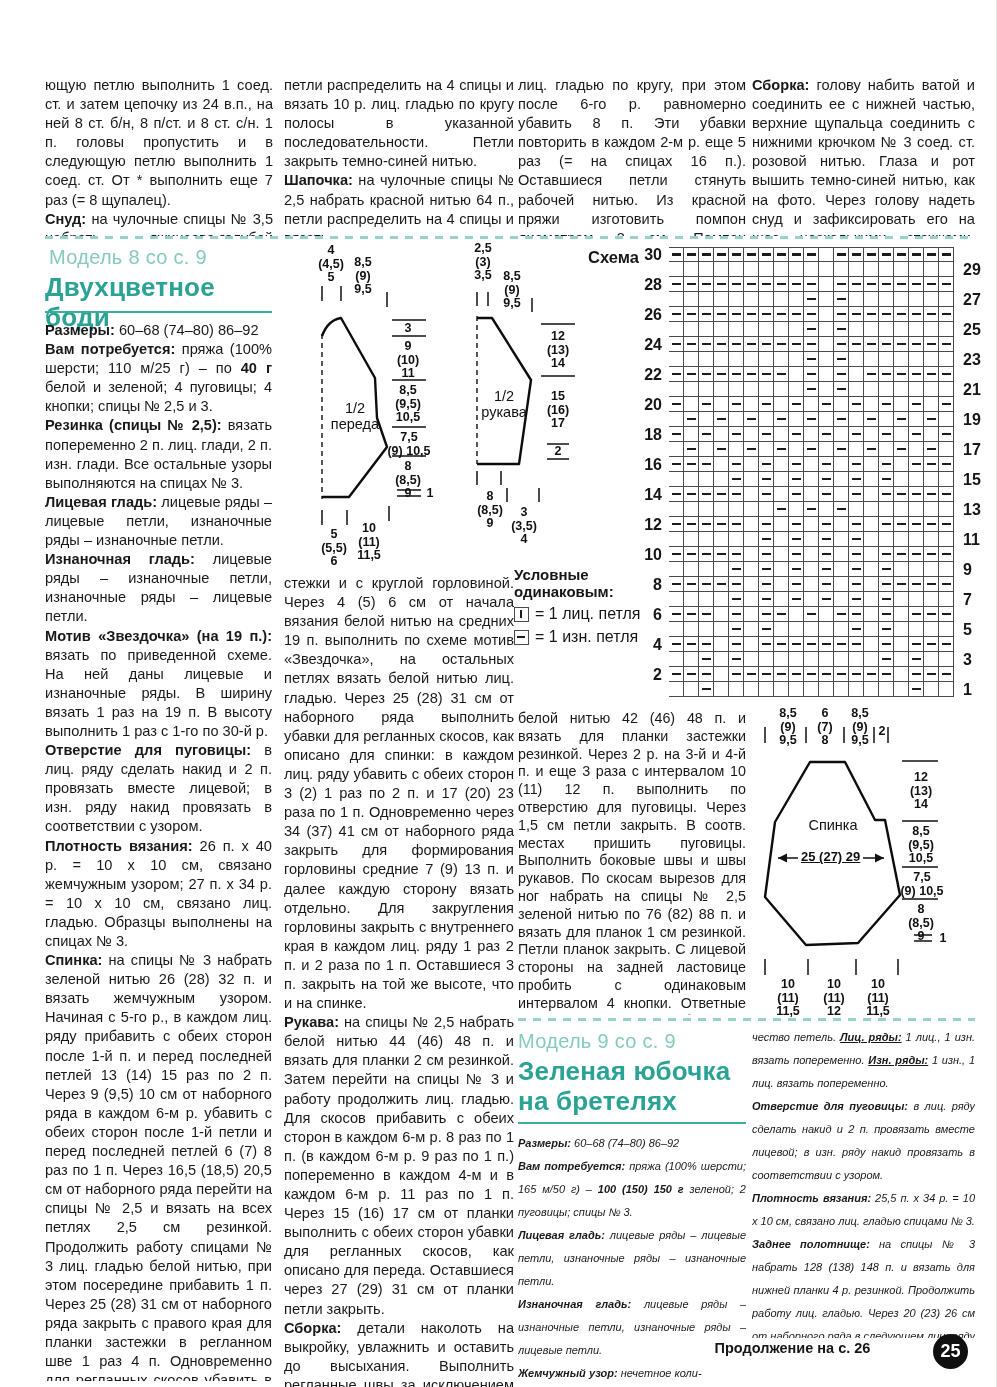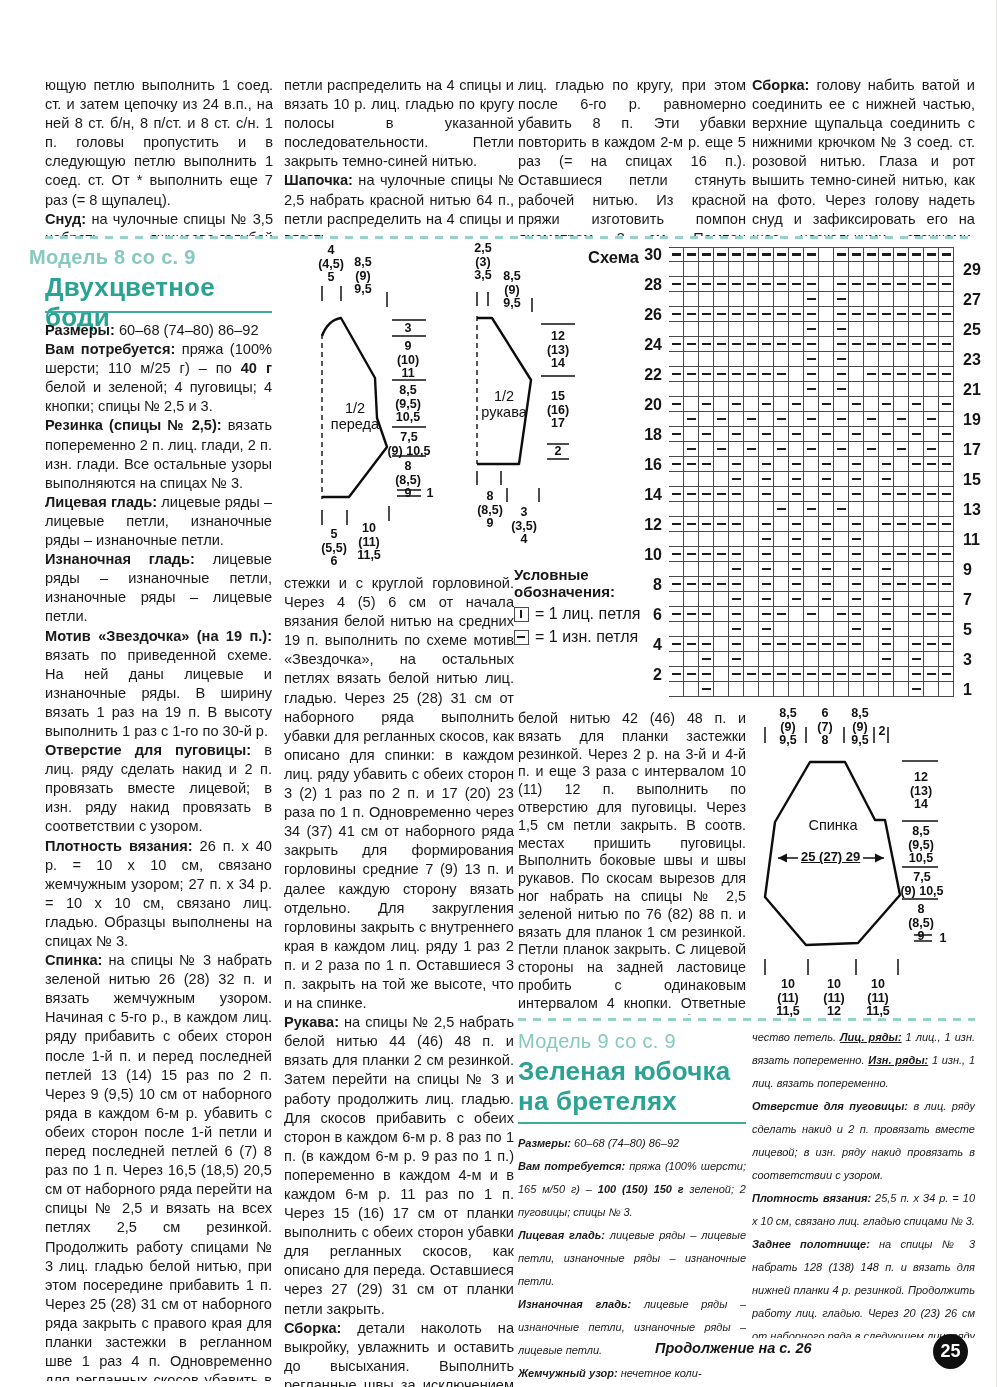--- a/index.html
+++ b/index.html
@@ -33,21 +33,21 @@
   .legend-item{display:flex;align-items:center;margin-top:5px;font-size:16px;}
   .lgbox{width:13px;height:13px;border:1.6px solid #4a4a4a;margin-right:6px;position:relative;flex:0 0 auto;}
   .lgbox .v{position:absolute;left:5px;top:2px;width:1.8px;height:8px;background:#1c1c1c;}
   .lgbox .h{position:absolute;left:2px;top:5px;width:8px;height:2.4px;background:#1c1c1c;}
   
   .diag{position:absolute;}
   .mlab{position:absolute;font-size:12.5px;font-weight:bold;line-height:13.5px;text-align:center;white-space:pre-line;color:#111;}
   .dname{position:absolute;font-size:14.5px;line-height:16px;text-align:center;white-space:pre-line;color:#111;}
   .wlab{position:absolute;font-size:13px;font-weight:bold;background:#fff;padding:0 3px;color:#111;}
   svg{position:absolute;left:0;top:0;}
-  .footer-cont{font-size:14.5px;font-weight:bold;font-style:italic;text-align:left;}
+  .footer-cont{font-size:14.5px;font-weight:bold;text-align:center;}
   .page-badge{width:35px;height:35px;border-radius:50%;background:#101010;color:#fff;font-size:18px;font-weight:bold;
               display:flex;align-items:center;justify-content:center;}
 </style>
 </head>
 <body>
 
 <div class="page">
 
   <div class="abs textcol" style="left:45px;top:76px;width:228px;height:160px;">
       <p><span>ющую петлю выполнить 1 соед. ст. и затем цепочку из 24 в.п., на ней 8 ст. б/н, 8 п/ст. и 8 ст. с/н. 1 п. головы пропустить и в следующую петлю выполнить 1 соед. ст. От * выполнить еще 7 раз (= 8 щупалец).</span></p>
@@ -59,21 +59,21 @@
     </div>
   <div class="abs textcol" style="left:518px;top:76px;width:228px;height:160px;">
       <p><span>лиц. гладью по кругу, при этом после 6-го р. равномерно убавить 8 п. Эти убавки повторить в каждом 2-м р. еще 5 раз (= на спицах 16 п.). Оставшиеся петли стянуть рабочей нитью. Из красной пряжи изготовить помпон диаметром 3 см. Помпон пришить к шапочке.</span></p>
     </div>
   <div class="abs textcol" style="left:752px;top:76px;width:223px;height:160px;">
       <p><span class="b">Сборка:</span><span> голову набить ватой и соединить ее с нижней частью, верхние щупальца соединить с нижними крючком № 3 соед. ст. розовой нитью. Глаза и рот вышить темно-синей нитью, как на фото. Через голову надеть снуд и зафиксировать его на шее несколькими стежками. Надеть и пришить шапочку.</span></p>
     </div>
 
   <div class="abs dashes" style="left:45px;top:236px;width:930px;"></div>
 
-  <div class="abs model-label" style="left:29px;top:246px;font-weight:bold;">Модель 8 со с. 9</div>
+  <div class="abs model-label" style="left:49px;top:246px;">Модель 8 со с. 9</div>
   <div class="abs section-title" style="left:45px;top:272px;width:240px;">Двухцветное боди</div>
   <div class="abs title-rule" style="left:45px;top:311px;width:227px;"></div>
   <div class="abs textcol" style="left:45px;top:321px;width:227px;height:1060px;">
       <p><span class="b">Размеры:</span><span> 60–68 (74–80) 86–92</span></p>
       <p><span class="b">Вам потребуется:</span><span> пряжа (100% шерсти; 110 м/25 г) – по </span><span class="b">40 г</span><span> белой и зеленой; 4 пуговицы; 4 кнопки; спицы № 2,5 и 3.</span></p>
       <p><span class="b">Резинка (спицы № 2,5):</span><span> вязать попеременно 2 п. лиц. глади, 2 п. изн. глади. Все остальные узоры выполняются на спицах № 3.</span></p>
       <p><span class="b">Лицевая гладь:</span><span> лицевые ряды – лицевые петли, изнаночные ряды – изнаночные петли.</span></p>
       <p><span class="b">Изнаночная гладь:</span><span> лицевые ряды – изнаночные петли, изнаночные ряды – лицевые петли.</span></p>
       <p><span class="b">Мотив «Звездочка» (на 19 п.):</span><span> вязать по приведенной схеме. На ней даны лицевые и изнаночные ряды. В ширину вязать 1 раз на 19 п. В высоту выполнить 1 раз с 1-го по 30-й р.</span></p>
       <p><span class="b">Отверстие для пуговицы:</span><span> в лиц. ряду сделать накид и 2 п. провязать вместе лицевой; в изн. ряду накид провязать в соответствии с узором.</span></p>
@@ -1426,21 +1426,21 @@
           </div>
           <div class="ccell"></div>
           <div class="ccell"></div>
           <div class="cnum r">1</div>
         </div>
       </div>
   </div>
 
   <div class="abs" style="left:514px;top:566px;width:135px;">
     <div class="legend-title">Условные
-обозначения:</div>
+одинаковым:</div>
     <div class="legend-item">
       <span class="lgbox">
           <span class="v"></span>
         </span>
       <span>= 1 лиц. петля</span>
     </div>
     <div class="legend-item">
       <span class="lgbox">
           <span class="h"></span>
         </span>

